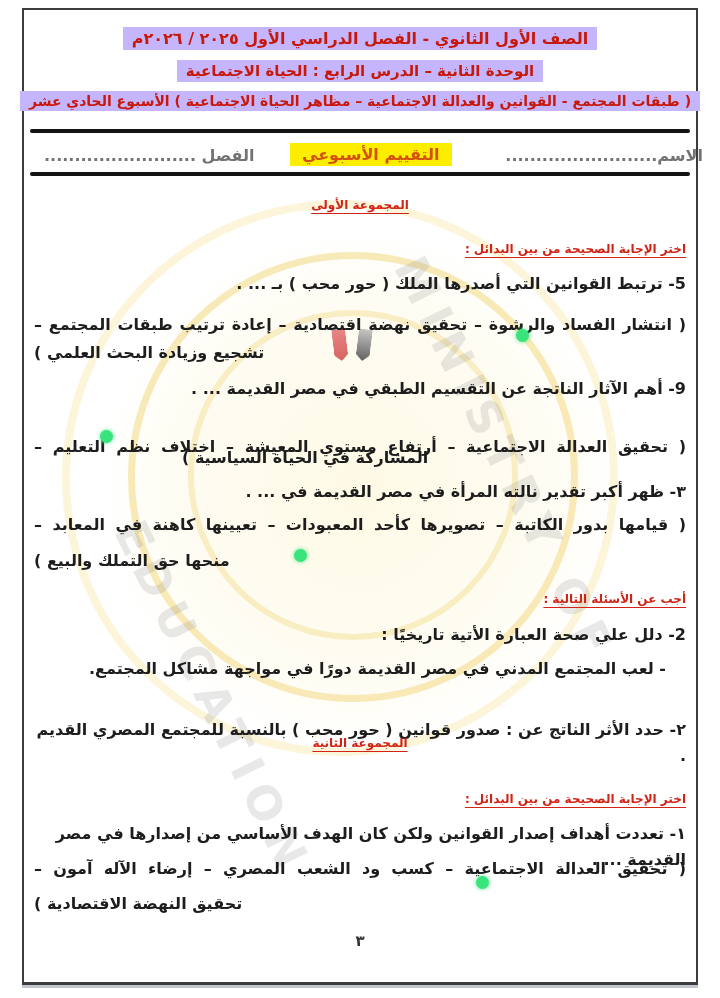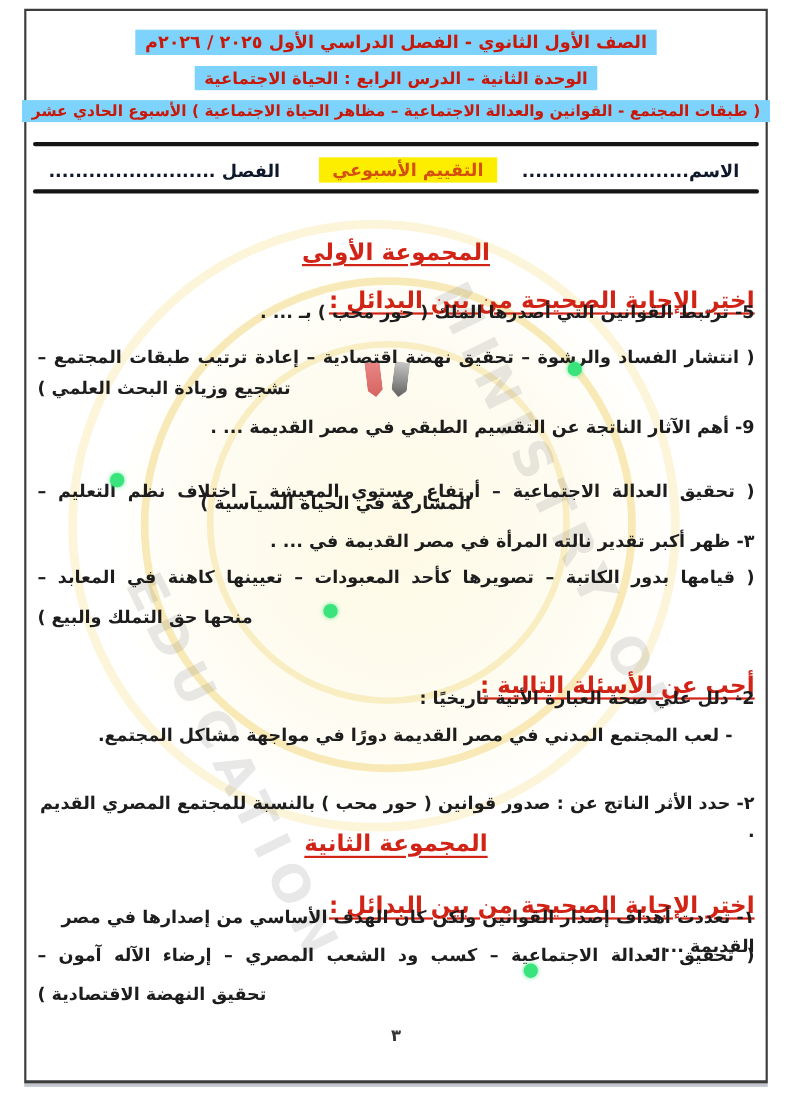--- a/index.html
+++ b/index.html
@@ -24,37 +24,37 @@
   .ribbon { position:absolute; top:0; width:14px; height:32px;
     clip-path:polygon(0 0,100% 0,100% 80%,50% 100%,0 80%); }
   .ribbon.red  { left:2px;  background:linear-gradient(#e57272,#cf4a48); transform:rotate(-7deg); }
   .ribbon.dark { left:26px; background:linear-gradient(#bdbdbd,#474747); transform:rotate(7deg); }
   
   .frame { position:absolute; left:22px; top:8px; width:676px; height:977px; box-sizing:border-box;
     border:2px solid #3d3d3d; border-bottom:3px solid #3d3d3d; z-index:1;
     box-shadow:0 3px 0 rgba(130,142,152,0.5); }
   
   .hdr { position:absolute; left:0; right:0; text-align:center; z-index:2; }
-  .hl  { display:inline-block; background:#7dd3fc; color:#c8180a; font-weight:bold; padding:2px 9px; }
+  .hl  { display:inline-block; background:#c4b5fd; color:#c8180a; font-weight:bold; padding:2px 9px; }
   .h1  { top:27px; font-size:16px; }
   .h2  { top:60px; font-size:15px; }
   .h3  { top:91px; font-size:14px; }
   .rule { position:absolute; left:30px; right:30px; height:4px; background:#141414; z-index:2; border-radius:2px; }
   .ruleA { top:129px; } .ruleB { top:172px; }
-  .info { position:absolute; z-index:2; font-weight:bold; font-size:16px; color:#0f172a; top:146px; }
-  .info-name  { right:48px; }
+  .info { position:absolute; z-index:2; font-weight:bold; font-size:16px; color:#737373; top:146px; }
+  .info-name  { right:17px; }
   .info-class { left:44px; }
   .info-title { left:290px; top:143px; background:#fdee00; color:#d4500f; padding:2px 12px; }
   .t-line { position:absolute; right:34px; left:34px; z-index:2; font-weight:bold;
     font-size:16px; color:#1d1d1d; line-height:26px; }
   .right  { text-align:right; }
   .left   { text-align:left; }
   .center { text-align:center; }
   .stretch { text-align:justify; text-align-last:justify; }
-  .red-head { color:#d12417; text-decoration:underline; text-decoration-color:#d12417; text-underline-offset:4px; font-size:21px;margin-top:24px; }
+  .red-head { color:#d12417; text-decoration:underline; text-decoration-color:#d12417; text-underline-offset:4px; font-size:12px; }
   .indent-r { padding-right:20px; }
   .mid-l { padding-left:148px; }
   .g1-title { top:192px; } .g1-choose { top:236px; }
   .q1  { top:271px; } .q1a { top:312px; } .q1b { top:340px; }
   .q2  { top:376px; } .q2a { top:409px;margin-top:25px; } .q2b { top:445px; }
   .q3  { top:479px; } .q3a { top:512px; } .q3b { top:548px; }
   .es-h { top:586px; } .es-q1 { top:622px; } .es-st { top:656px; } .es-q2 { top:717px; }
   .g2-title { top:730px; } .g2-choose { top:786px; }
   .g2q { top:821px; } .g2a { top:856px; } .g2b { top:891px; }
   .pnum { top:928px; font-size:15px; color:#333; font-weight:bold; }

